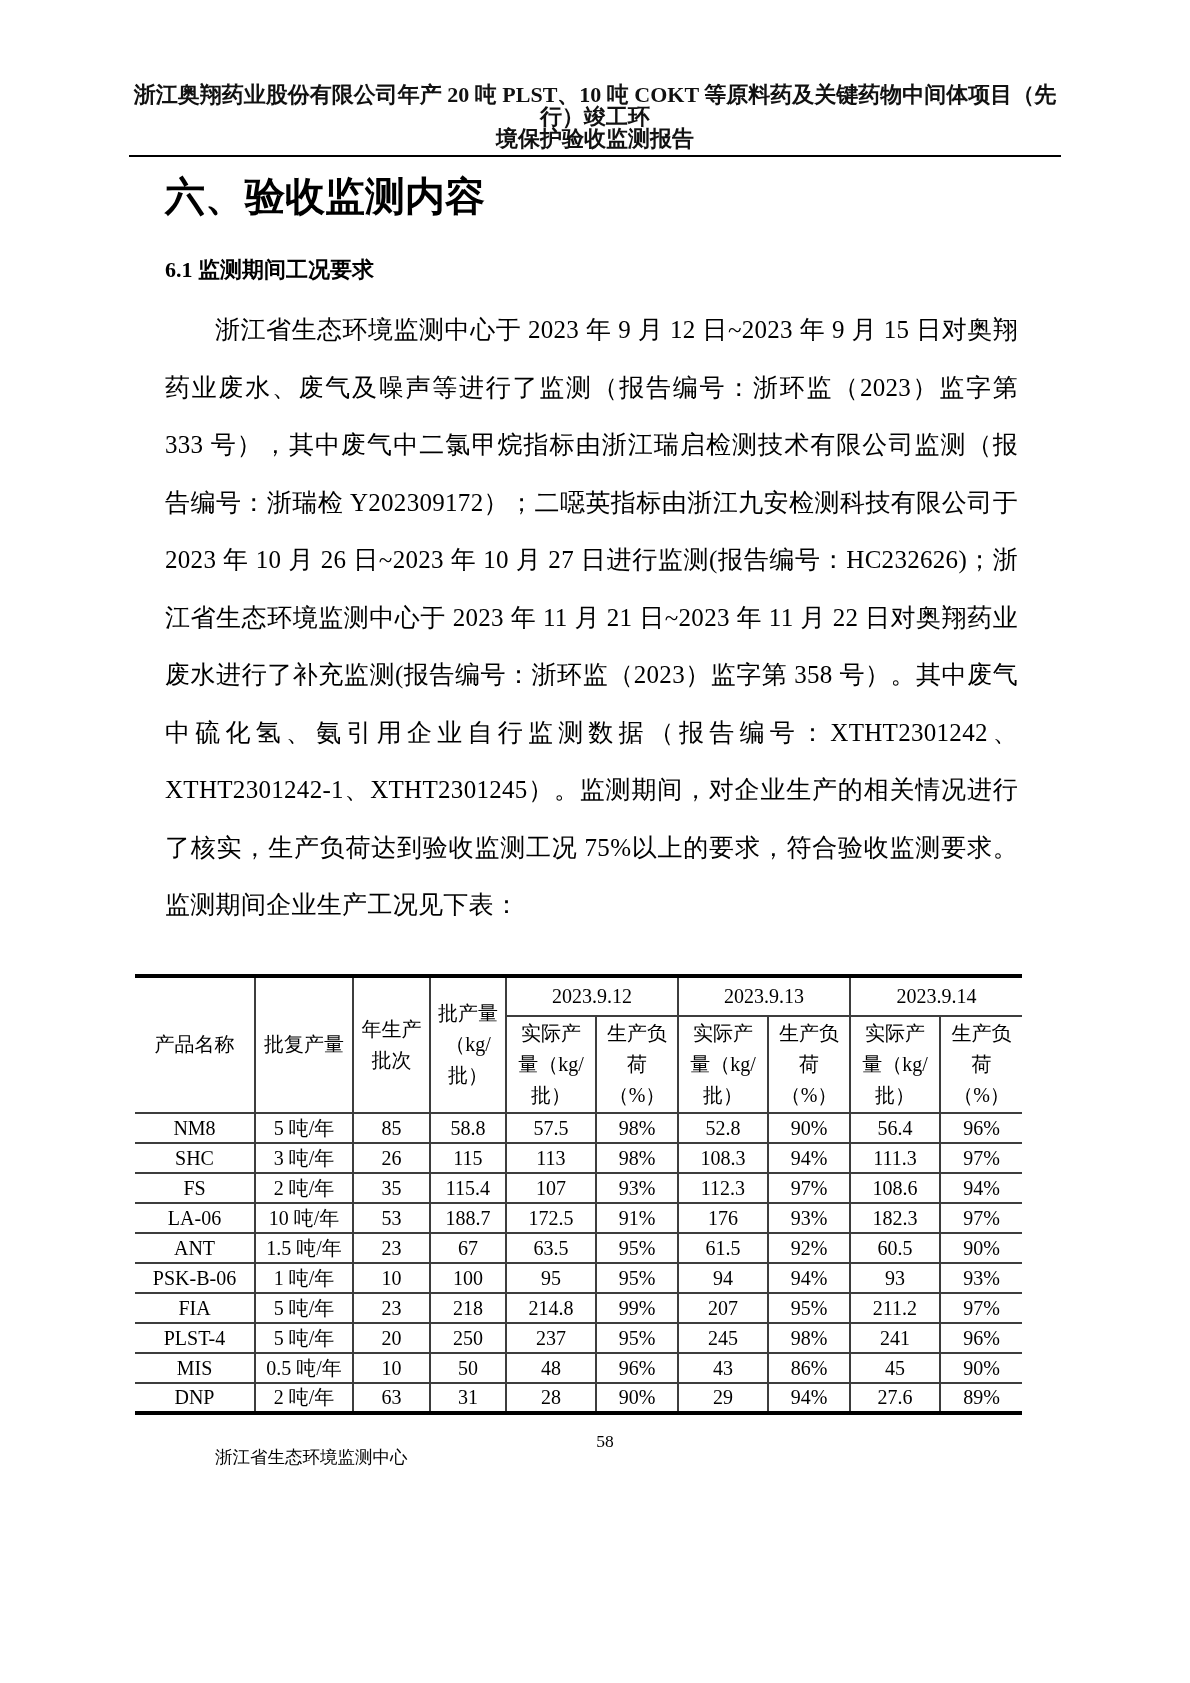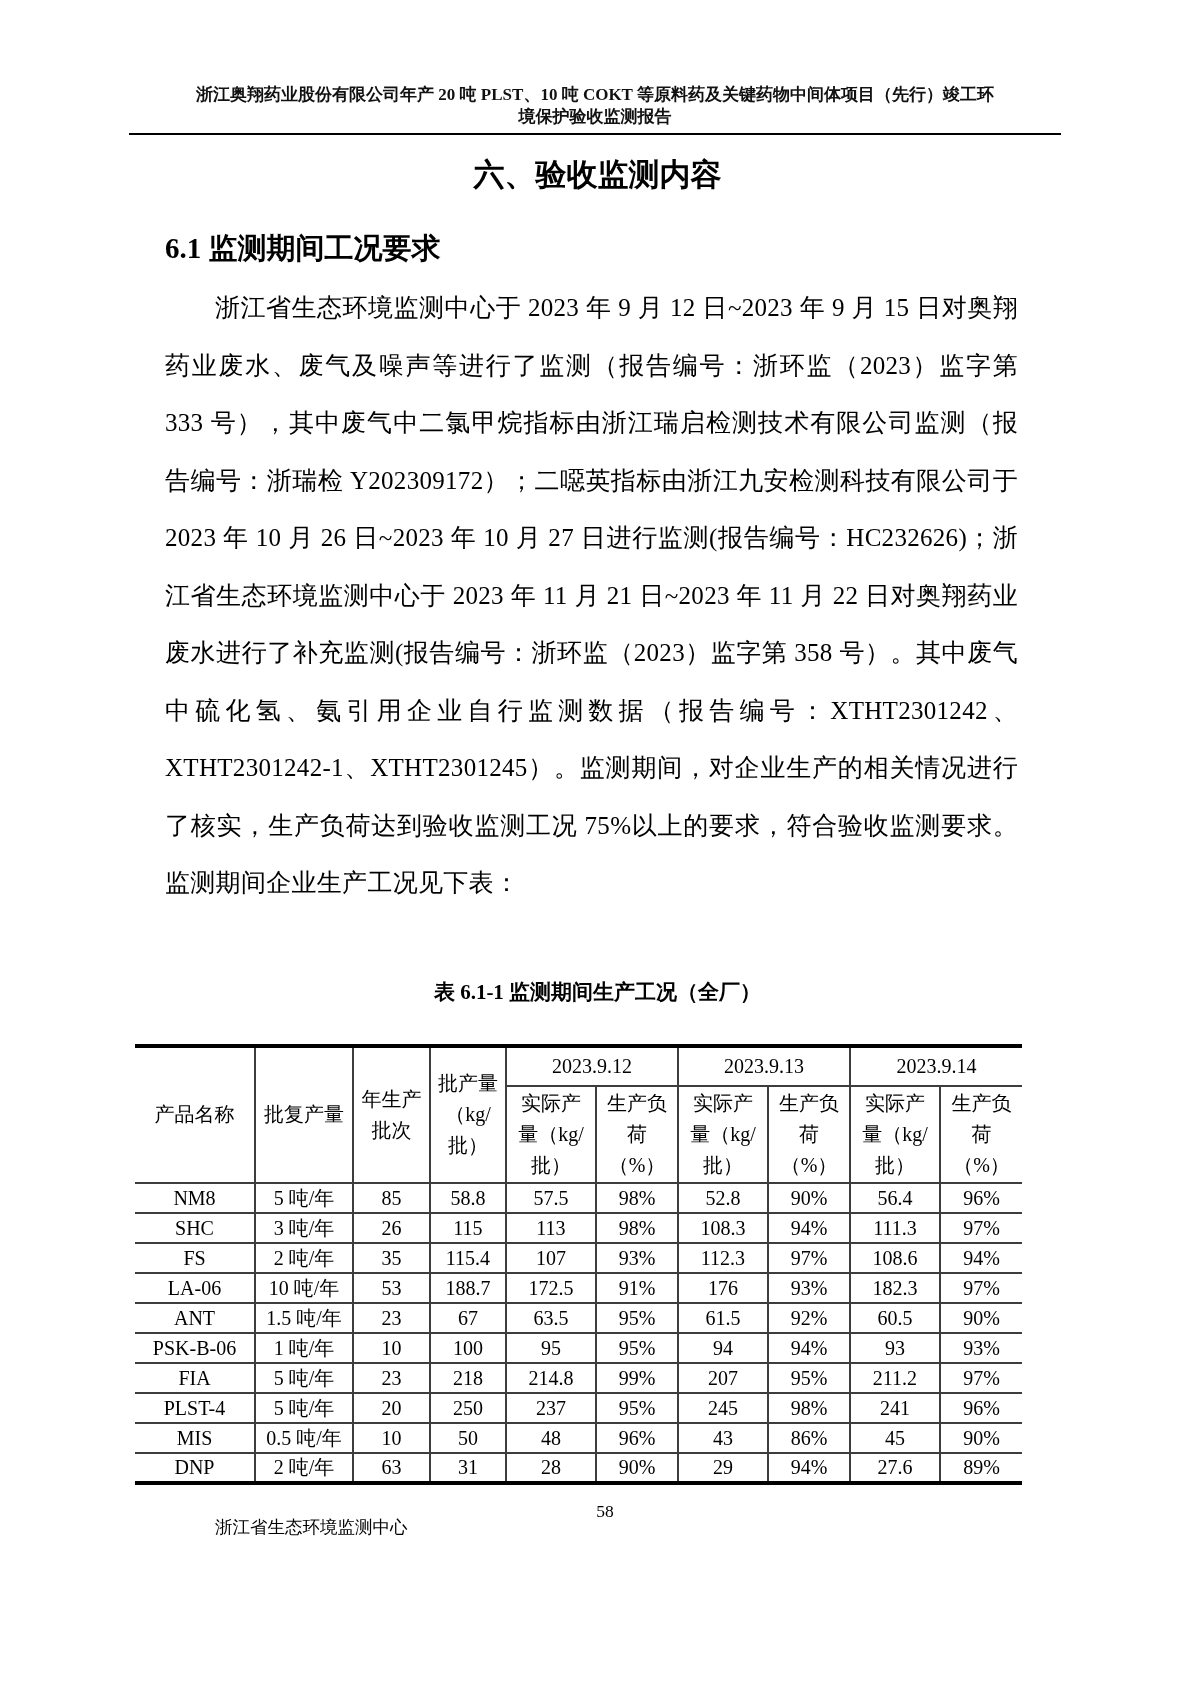--- a/index.html
+++ b/index.html
@@ -10,44 +10,43 @@
     margin: 0 auto;
     background: #ffffff;
     color: #000;
     font-family: "Liberation Serif", "DejaVu Serif", serif;
     overflow: hidden;
     position: relative;
   }
   .doc-header {
     padding-top: 84px;
     text-align: center;
-    font-size: 17px;
+    font-size: 22px;
     line-height: 22px;
     font-weight: 600;
     color: #111;
     width: 940px;
     margin: 0 auto;
   }
   .header-rule {
     border: none;
     border-top: 2px solid #000;
     width: 932px;
     margin: 5px auto 0 auto;
   }
   .chapter-title {
     margin: 22px 0 0 0;
-    text-align: center;
-    font-size: 31px;
+    font-size: 40px;
     line-height: 36px;
     font-weight: bold;
   }
   .content { width: 865px; margin-left: 165px; }
   .section-heading {
     margin: 40px 0 0 0;
-    font-size: 29px;
+    font-size: 22px;
     line-height: 30px;
     font-weight: bold;
   }
   .body-paragraph {
     margin: 16px 12px 0 0;
     font-size: 25px;
     line-height: 57.5px;
     text-align: justify;
     text-indent: 2em;
     letter-spacing: 0.3px;
@@ -104,21 +103,20 @@
   </div>
 
   <hr class="header-rule">
 
   <div class="content">
     <h1 class="chapter-title">六、验收监测内容</h1>
     <h2 class="section-heading">6.1 监测期间工况要求</h2>
     <p class="body-paragraph">浙江省生态环境监测中心于 2023 年 9 月 12 日~2023 年 9 月 15 日对奥翔药业废水、废气及噪声等进行了监测（报告编号：浙环监（2023）监字第 333 号），其中废气中二氯甲烷指标由浙江瑞启检测技术有限公司监测（报告编号：浙瑞检 Y202309172）；二噁英指标由浙江九安检测科技有限公司于 2023 年 10 月 26 日~2023 年 10 月 27 日进行监测(报告编号：HC232626)；浙江省生态环境监测中心于 2023 年 11 月 21 日~2023 年 11 月 22 日对奥翔药业废水进行了补充监测(报告编号：浙环监（2023）监字第 358 号）。其中废气中硫化氢、氨引用企业自行监测数据（报告编号：XTHT2301242、XTHT2301242-1、XTHT2301245）。监测期间，对企业生产的相关情况进行了核实，生产负荷达到验收监测工况 75%以上的要求，符合验收监测要求。监测期间企业生产工况见下表：</p>
   </div>
 
-  <div class="table-title">表 6.1-1  监测期间生产工况（全厂）</div>
 
   <table class="prod-table">
     <colgroup>
       <col style="width:120px">
         <col style="width:98px">
         <col style="width:77px">
         <col style="width:76px">
       <col style="width:90px">
         <col style="width:82px">
         <col style="width:90px">

